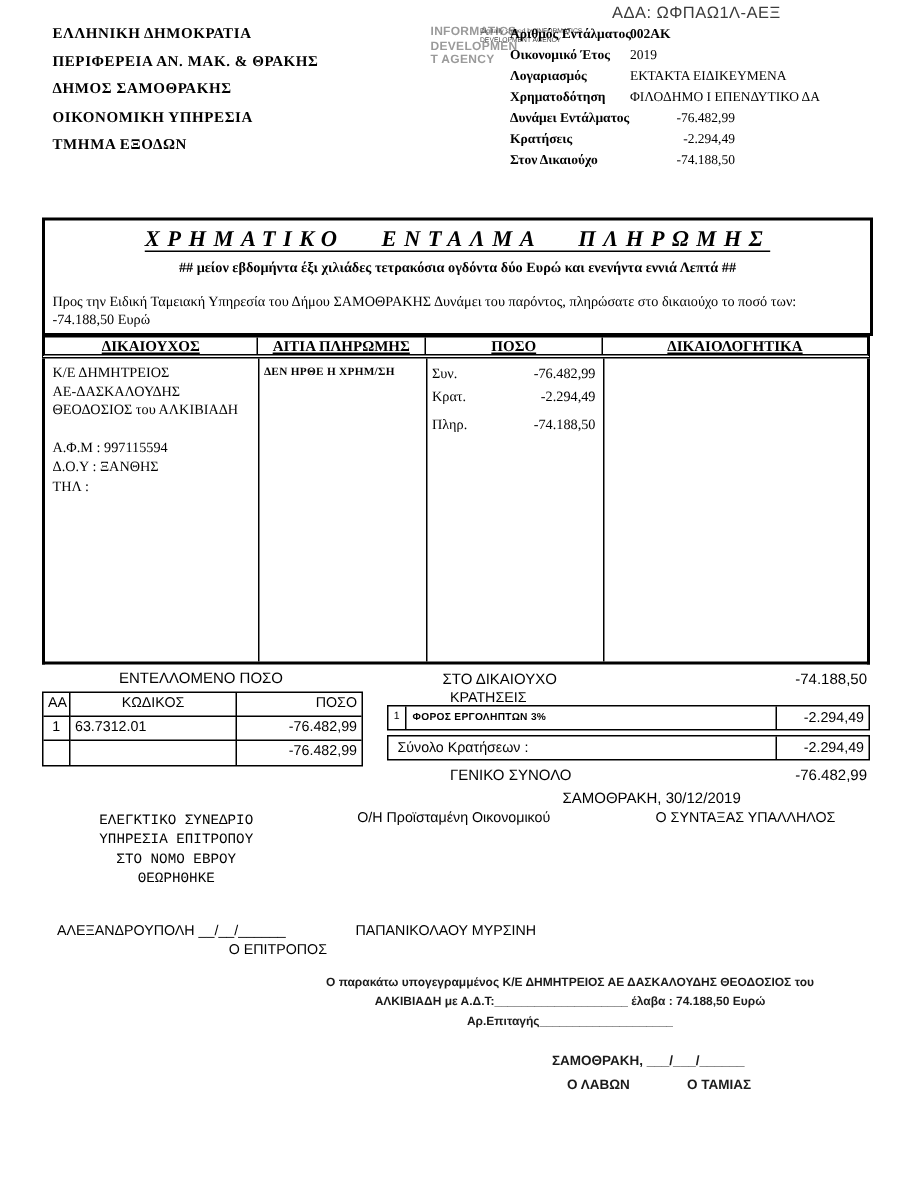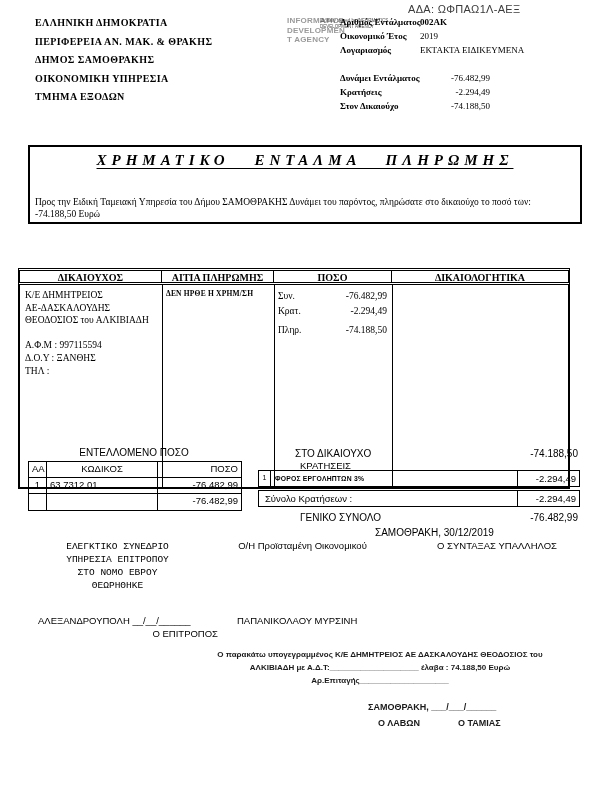--- a/index.html
+++ b/index.html
@@ -27,21 +27,21 @@
 
   
   #title-box{left:28px;top:145px;width:550px;height:75px;border:2px solid #000;}
   #title-main{left:0;top:5px;width:550px;text-align:center;font-size:15px;font-weight:bold;font-style:italic;
               letter-spacing:5px;word-spacing:16px;text-decoration:underline;text-underline-offset:3px;white-space:nowrap;}
   #title-words{left:0;top:27px;width:550px;text-align:center;font-size:9.5px;font-weight:bold;}
   #instr1{left:5px;top:50px;width:542px;font-size:9.5px;white-space:nowrap;}
   #instr2{left:5px;top:62px;font-size:9.5px;}
 
   
-  #mtable{left:18px;top:222px;width:552px;height:264px;margin-top:46px;}
+  #mtable{left:28px;top:222px;width:552px;height:264px;}
   #mt-header{position:absolute;left:0;top:0;width:552px;height:17px;display:flex;
              border-top:3px double #000;border-bottom:3px double #000;box-sizing:border-box;
              border-left:2px solid #000;border-right:2px solid #000;}
   .mt-hcell{font-size:10px;font-weight:bold;text-decoration:underline;text-align:center;
             border-right:1.5px solid #000;box-sizing:border-box;padding-top:1px;}
   .mt-hcell:last-child{border-right:none;}
   #mt-body{position:absolute;left:0;top:17px;width:552px;height:204px;box-sizing:border-box;
            border-left:2px solid #000;border-right:2px solid #000;border-bottom:2px solid #000;}
   .mt-vline{position:absolute;top:0;width:0;height:100%;border-left:1.5px solid #000;}
   #ben-lines{position:absolute;left:5px;top:4px;font-size:9.5px;line-height:12.6px;}
@@ -121,35 +121,40 @@
     <span class="oi-val b">002ΑΚ</span>
   </div>
   <div class="oi-row" style="top:31px">
     <span class="oi-label">Οικονομικό Έτος</span>
     <span class="oi-val">2019</span>
   </div>
   <div class="oi-row" style="top:45px">
     <span class="oi-label">Λογαριασμός</span>
     <span class="oi-val">ΕΚΤΑΚΤΑ ΕΙΔΙΚΕΥΜΕΝΑ</span>
   </div>
+  <div class="oi-row" style="top:59px">
+    <span class="oi-label">Χρηματοδότηση</span>
+    <span class="oi-val">ΦΙΛΟΔΗΜΟ Ι ΕΠΕΝΔΥΤΙΚΟ ΔΑ</span>
+  </div>
   <div class="oi-row" style="top:73px">
     <span class="oi-label">Δυνάμει Εντάλματος</span>
     <span class="oi-num">-76.482,99</span>
   </div>
   <div class="oi-row" style="top:87px">
     <span class="oi-label">Κρατήσεις</span>
     <span class="oi-num">-2.294,49</span>
   </div>
   <div class="oi-row" style="top:101px">
     <span class="oi-label">Στον Δικαιούχο</span>
     <span class="oi-num">-74.188,50</span>
   </div>
 
   <div id="title-box" class="abs">
     <div id="title-main" class="abs">ΧΡΗΜΑΤΙΚΟ ΕΝΤΑΛΜΑ ΠΛΗΡΩΜΗΣ</div>
+    <div id="title-words" class="abs">## μείον εβδομήντα έξι  χιλιάδες τετρακόσια ογδόντα δύο Ευρώ  και ενενήντα εννιά  Λεπτά ##</div>
     <div id="instr1" class="abs">Προς την Ειδική Ταμειακή Υπηρεσία του Δήμου ΣΑΜΟΘΡΑΚΗΣ Δυνάμει του παρόντος,  πληρώσατε στο δικαιούχο  το  ποσό  των:</div>
     <div id="instr2" class="abs">-74.188,50 Ευρώ</div>
   </div>
 
   <div id="mtable" class="abs">
     <div id="mt-header">
       <div class="mt-hcell" style="width:142px">ΔΙΚΑΙΟΥΧΟΣ</div>
       <div class="mt-hcell" style="width:112px">ΑΙΤΙΑ ΠΛΗΡΩΜΗΣ</div>
       <div class="mt-hcell" style="width:118px">ΠΟΣΟ</div>
       <div class="mt-hcell" style="width:176px">ΔΙΚΑΙΟΛΟΓΗΤΙΚΑ</div>

